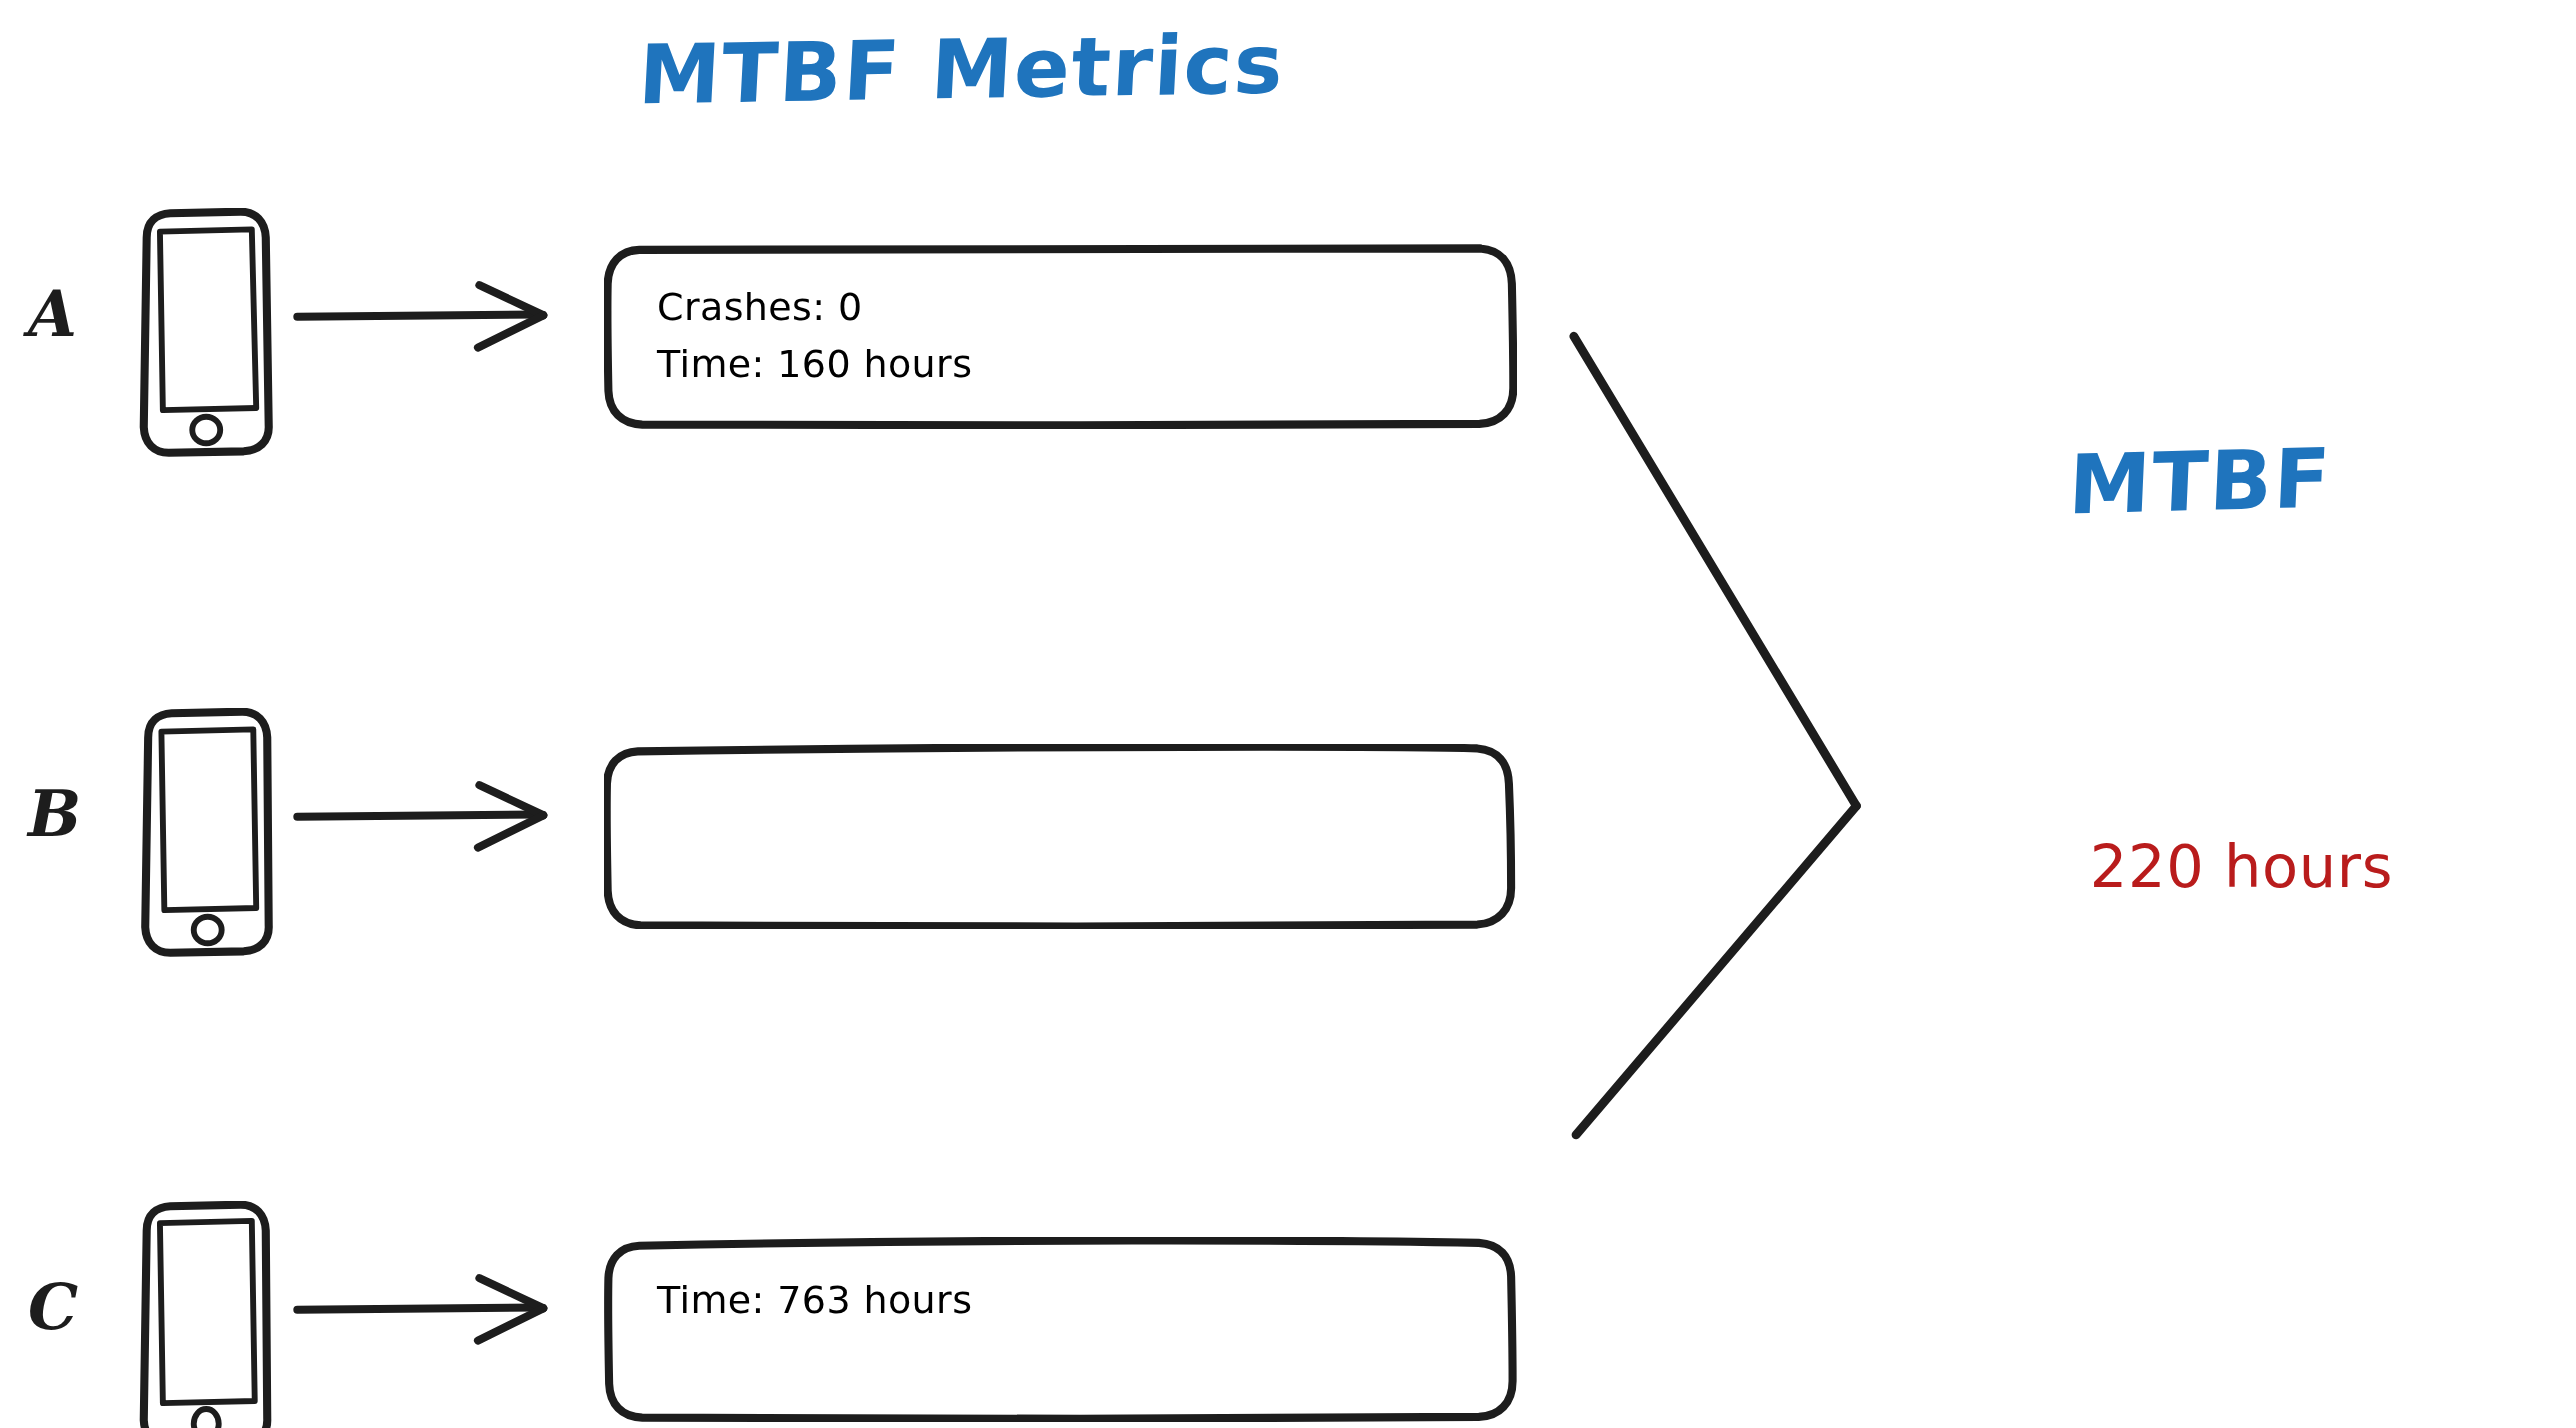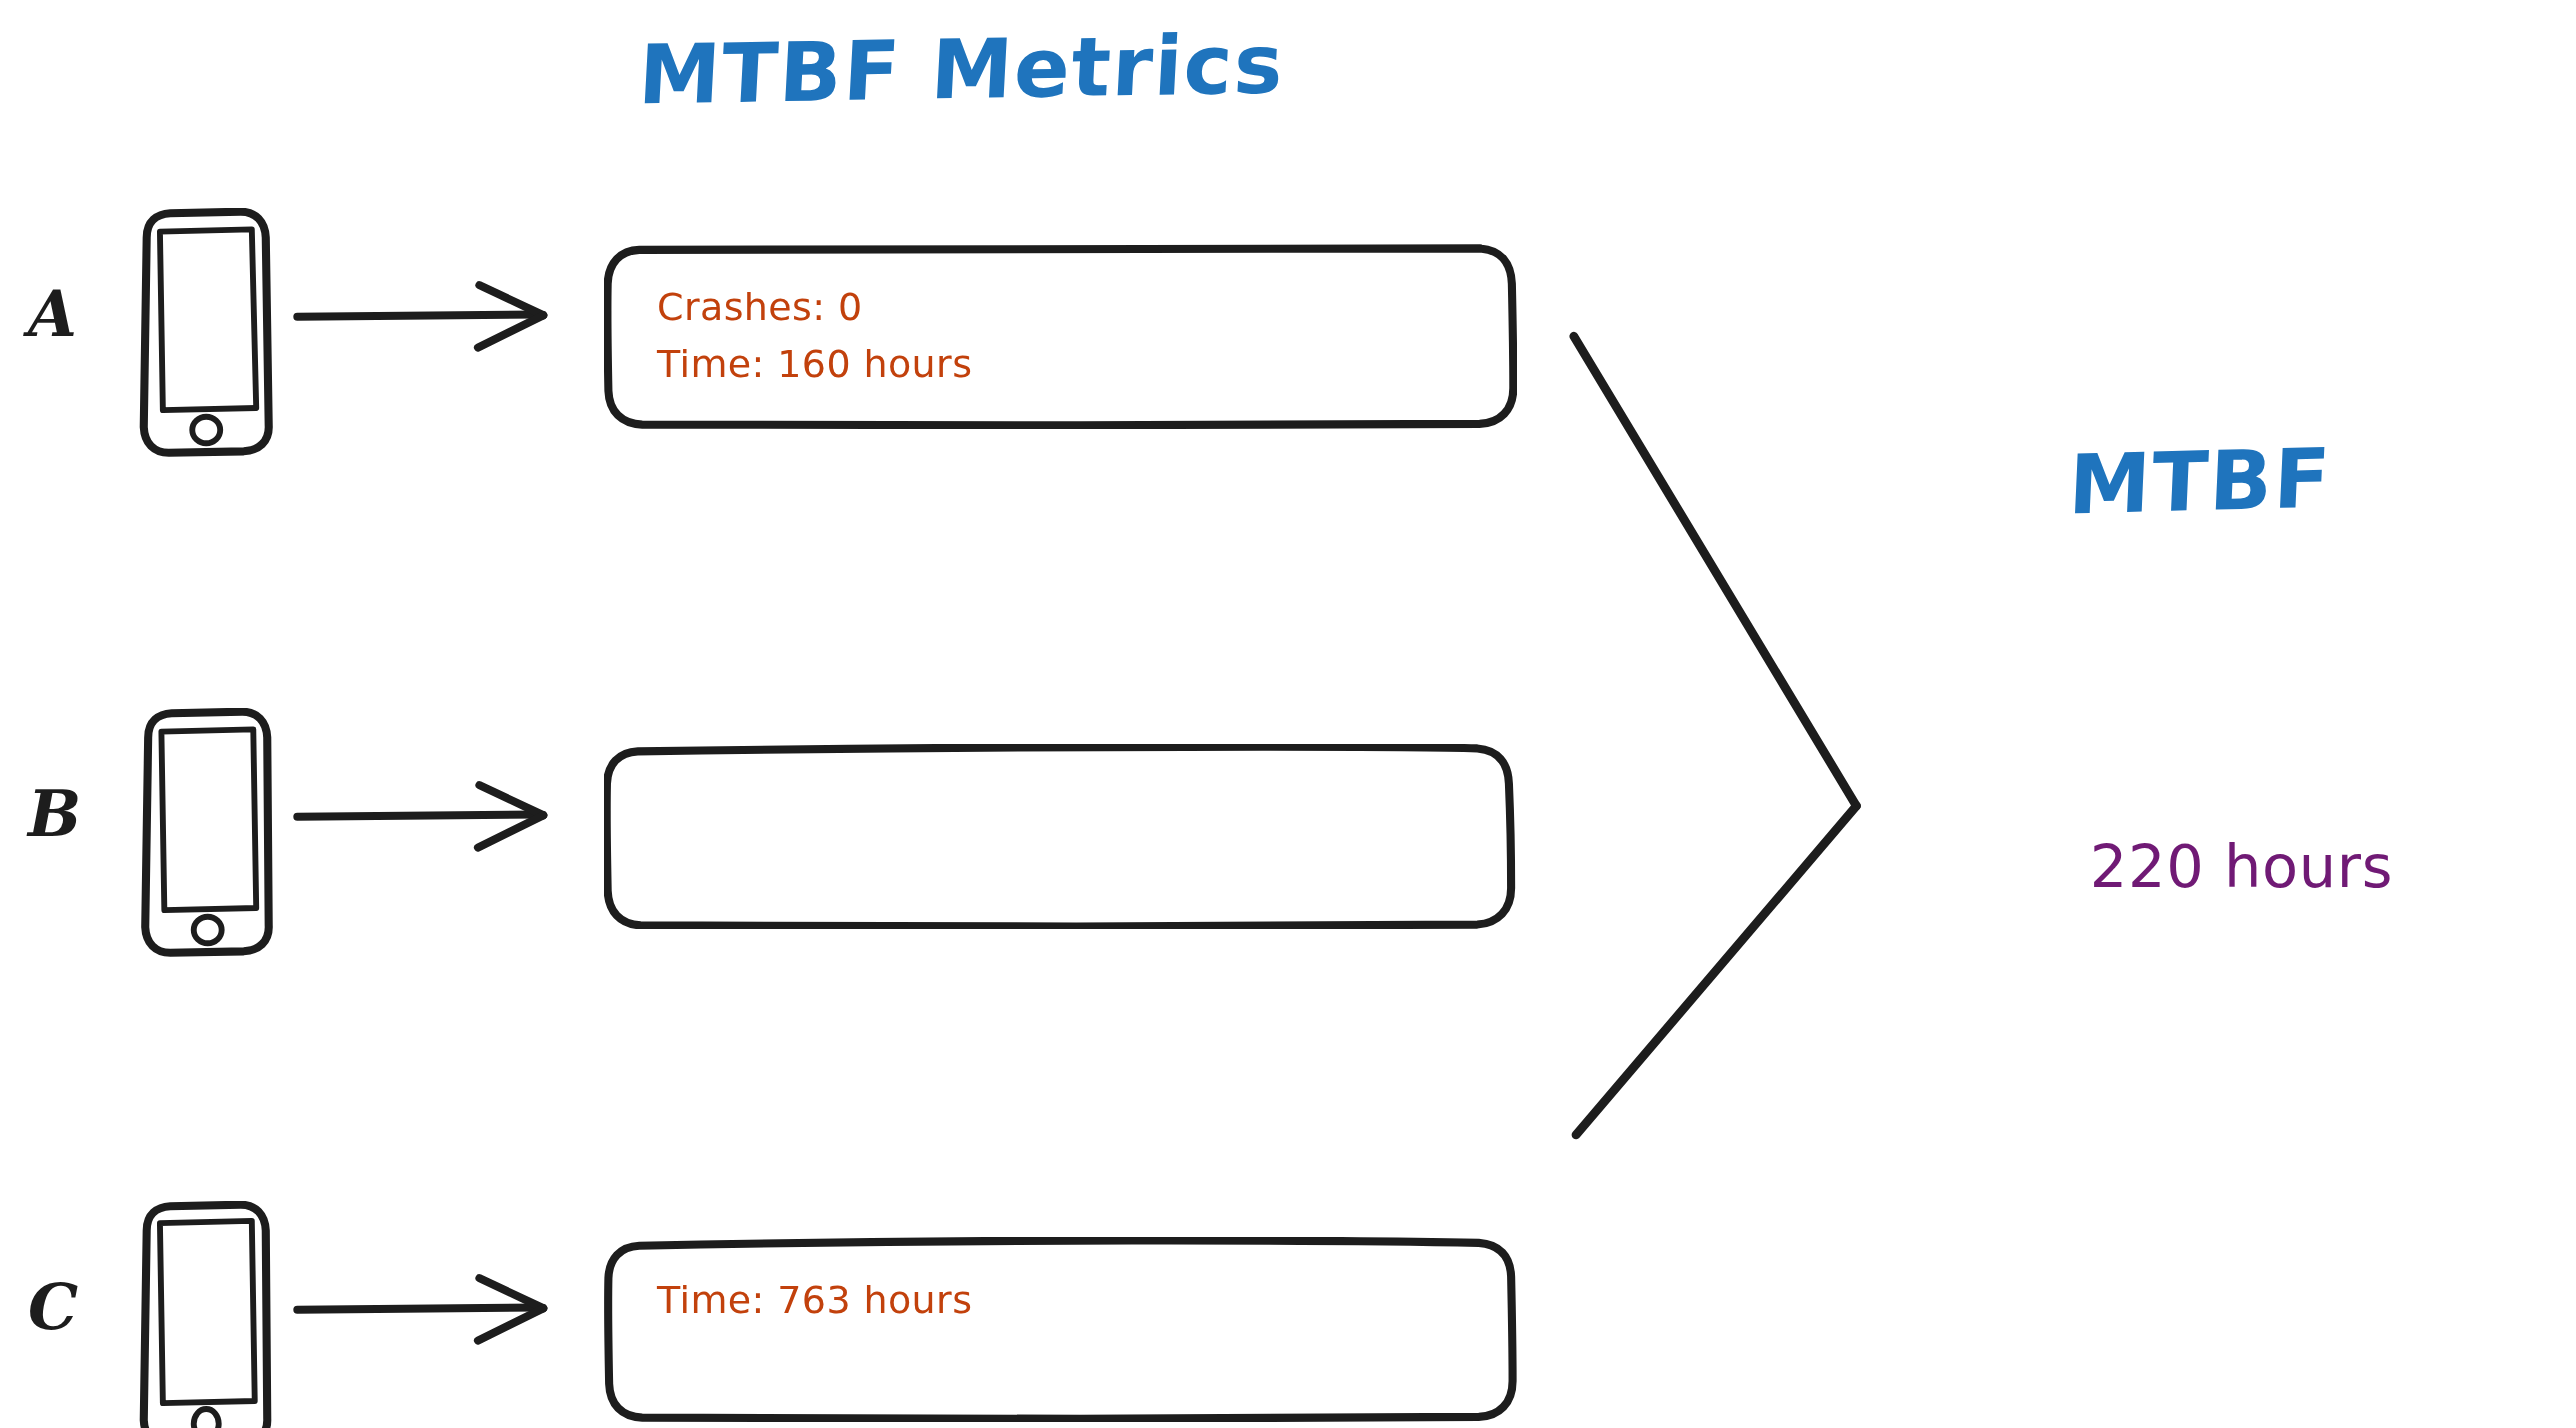--- a/index.html
+++ b/index.html
@@ -82,21 +82,21 @@
   }
   .metric-box .box-text {
     position: absolute;
     left: 53px;
     top: 35px;
     width: 808px;
   }
   .metric-line {
     font-family: "DejaVu Sans", sans-serif;
     font-size: 38px;
-    color: #c2410c;
+    color: #000000;
     line-height: 57px;
     white-space: pre;
     letter-spacing: 0.4px;
   }
   
   #converge-lines {
     position: absolute;
     left: 1543px;
     top: 309px;
     width: 367px;
@@ -107,21 +107,21 @@
     position: absolute;
     left: 1911px;
     top: 823px;
     width: 661px;
     text-align: center;
   }
   #mtbf-result-text .result-line {
     font-family: "DejaVu Sans", sans-serif;
     font-size: 59px;
     line-height: 87px;
-    color: #701a75;
+    color: #b91c1c;
     white-space: pre;
     letter-spacing: 0.7px;
   }
 </style>
 </head>
 <body>
 
 <div id="canvas">
 
   <div class="title-blue" id="diagram-title">MTBF Metrics</div>

